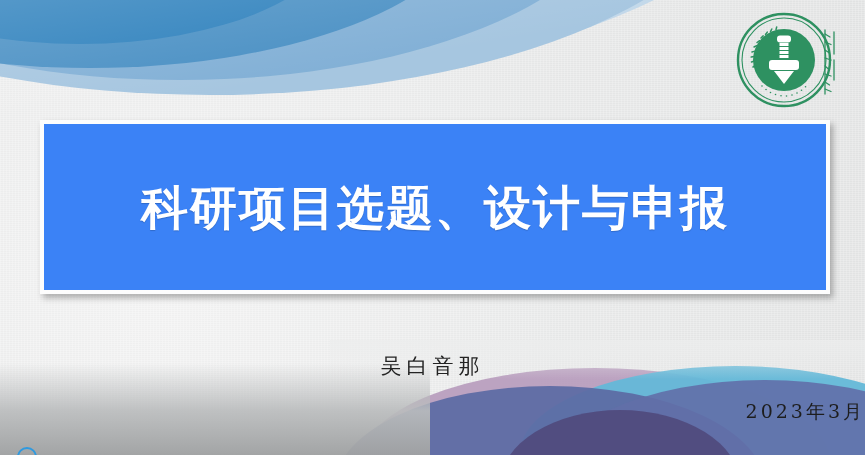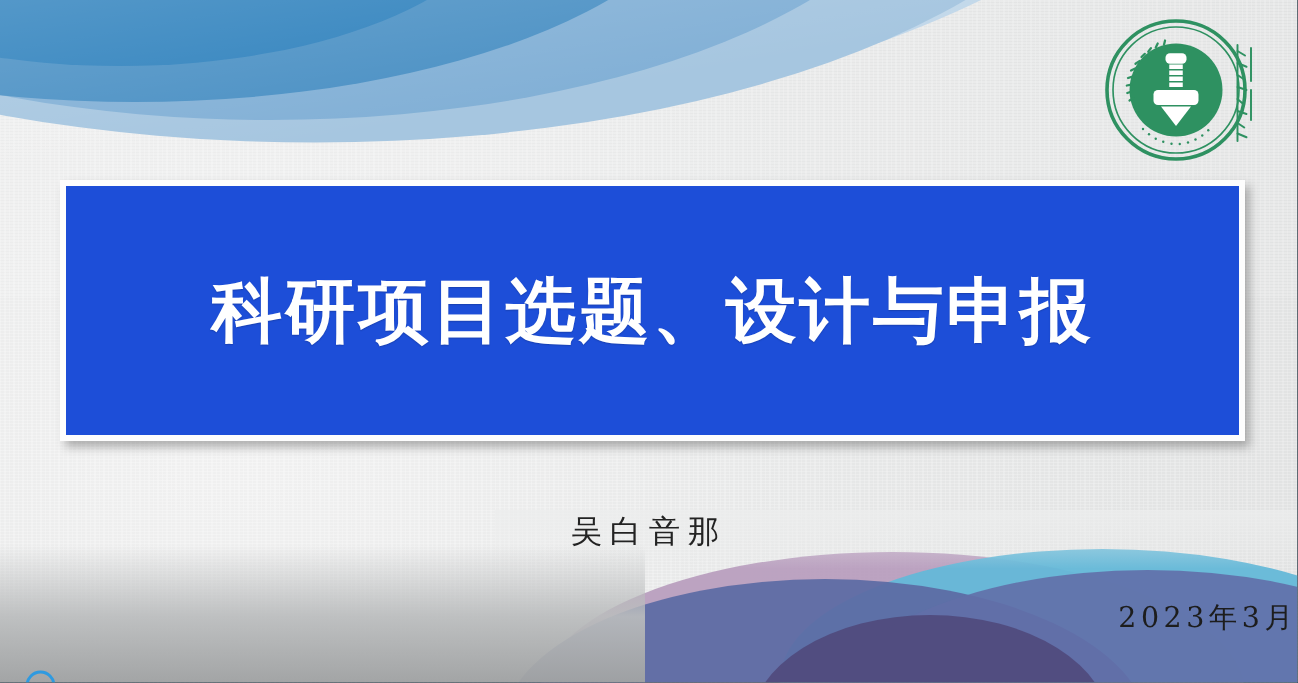--- a/index.html
+++ b/index.html
@@ -135,21 +135,21 @@
     width: 16px; height: 16px;
     border: 2px solid #2f9ae0;
     border-radius: 50%;
   }
 
   
   .title-box {
     position: absolute;
     left: 40px; top: 120px;
     width: 790px; height: 174px;
-    background: #1d4ed8;
+    background: #3b82f6;
     border: 4px solid #fdfdfd;
     box-sizing: border-box;
     box-shadow: 3px 4px 6px rgba(60,60,60,.38);
     display: flex;
     align-items: center;
     justify-content: center;
   }
   .title-text {
     color: #ffffff;
     font-family: "DejaVu Sans", "Liberation Sans", sans-serif;
@@ -157,21 +157,21 @@
     font-weight: 700;
     letter-spacing: 2px;
     line-height: 1;
     white-space: nowrap;
     text-shadow: 0 1px 1px rgba(0,0,0,.18);
   }
 
   
   .author {
     position: absolute;
-    left: 0; top: 340px;
+    left: 0; top: 352px;
     width: 865px;
     text-align: center;
     color: #232323;
     font-family: "DejaVu Sans", "Liberation Sans", sans-serif;
     font-size: 21px;
     letter-spacing: 5px;
   }
   .date {
     position: absolute;
     left: 0; top: 399px;

